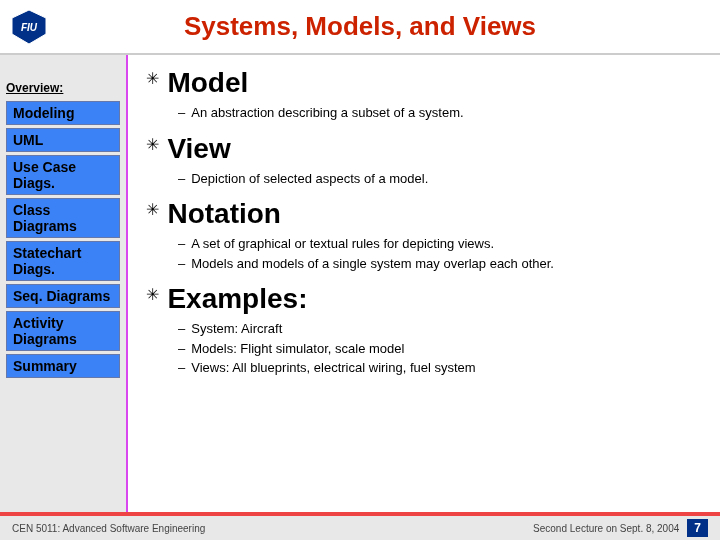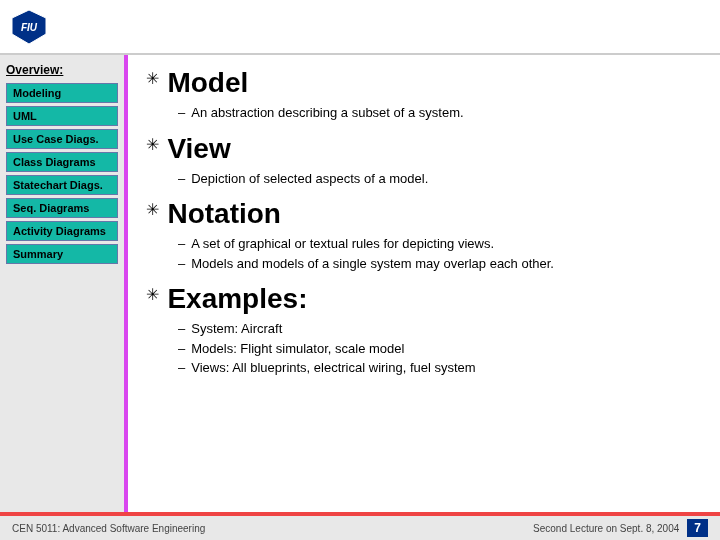--- a/index.html
+++ b/index.html
@@ -46,37 +46,37 @@
     
     .main-layout {
       display: flex;
       height: calc(540px - 55px - 28px);
     }
 
     
     .sidebar {
       width: 128px;
       background: #e8e8e8;
-      padding: 8px 6px;
+      padding: 26px 6px;
       flex-shrink: 0;
-      border-right: 4px solid #d946ef;
+      border-right: 2px solid #d946ef;
     }
 
     .sidebar-overview {
       font-weight: bold;
       font-size: 12px;
       color: #000;
       margin-bottom: 6px;
       text-decoration: underline;
     }
 
     .sidebar-item {
-      background: #14b8a6;
-      color: #000;
-      font-size: 11px;
+      background: #3b82f6;
+      color: #000;
+      font-size: 14px;
       padding: 3px 6px;
       margin-bottom: 3px;
       cursor: pointer;
       border: 1px solid #6677aa;
       font-weight: bold;
     }
 
     
     .content {
       flex: 1;
@@ -152,20 +152,21 @@
 </head>
 <body>
 
 <div class="header">
   <div class="logo-area">
     <svg class="logo-shield" viewBox="0 0 38 38">
       <polygon points="19,2 36,10 36,26 19,36 2,26 2,10" fill="#003087" stroke="#fff" stroke-width="1"></polygon>
       <text x="19" y="23" text-anchor="middle" fill="#fff" font-size="10" font-weight="bold" font-style="italic">FIU</text>
     </svg>
   </div>
+  <h1 class="header-title">Systems, Models, and Views</h1>
 </div>
 
 <div class="main-layout">
 
   <div class="sidebar">
     <div class="sidebar-overview">Overview:</div>
 
     <div class="sidebar-item">Modeling</div>
     <div class="sidebar-item">UML</div>
     <div class="sidebar-item">Use Case Diags.</div>

